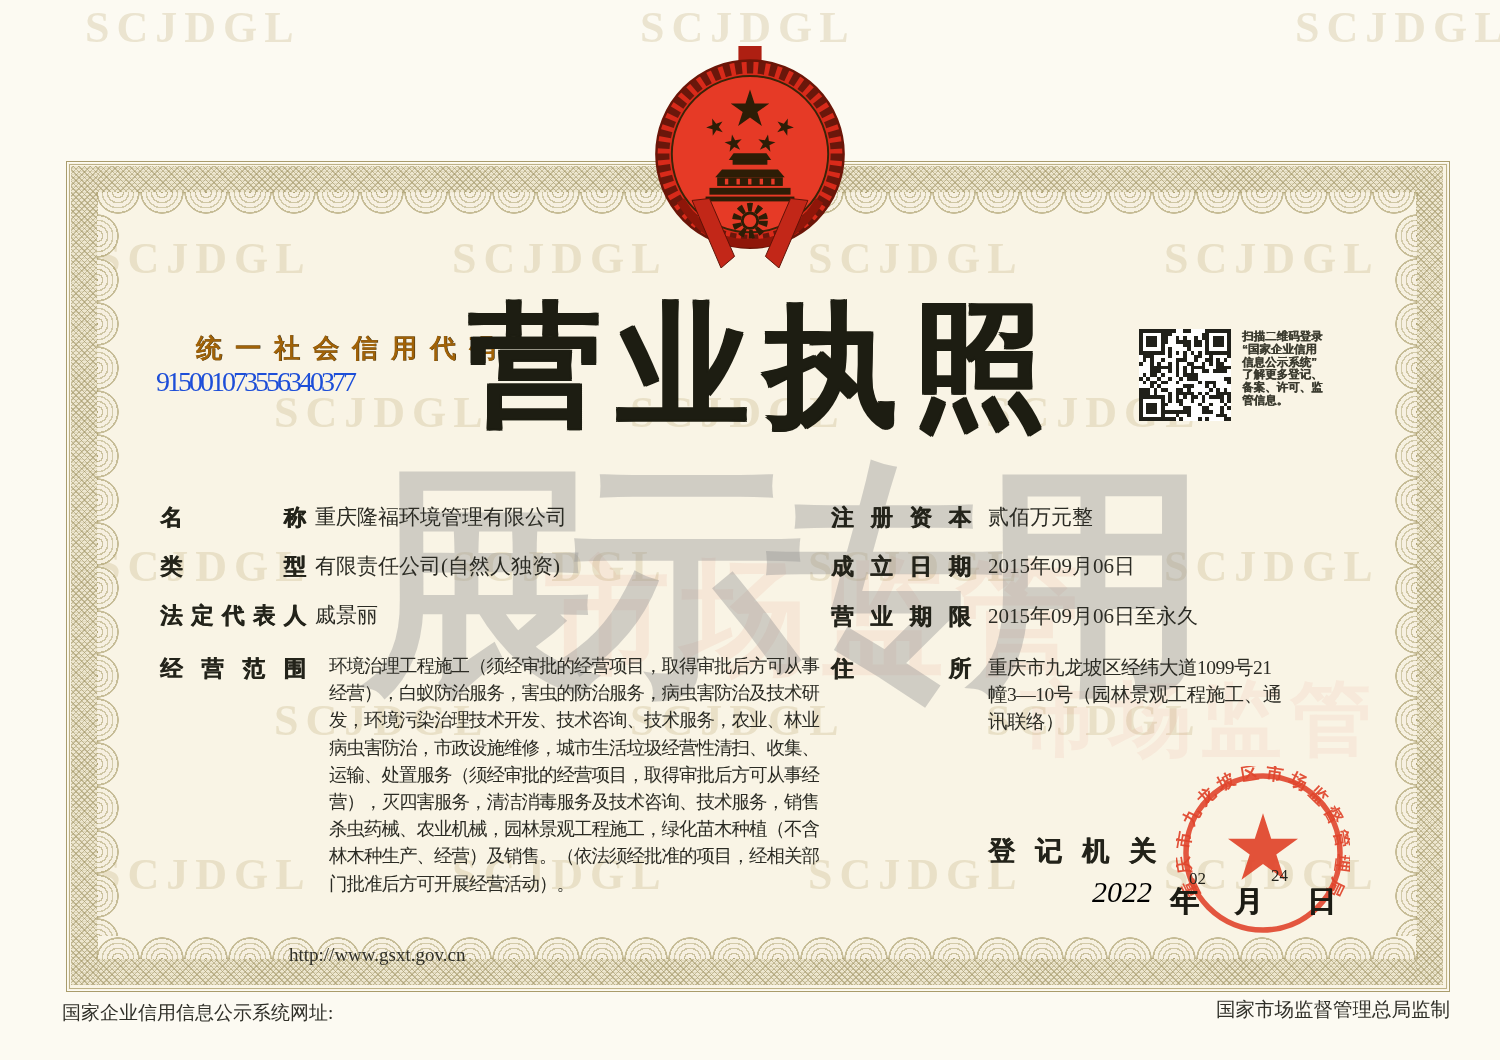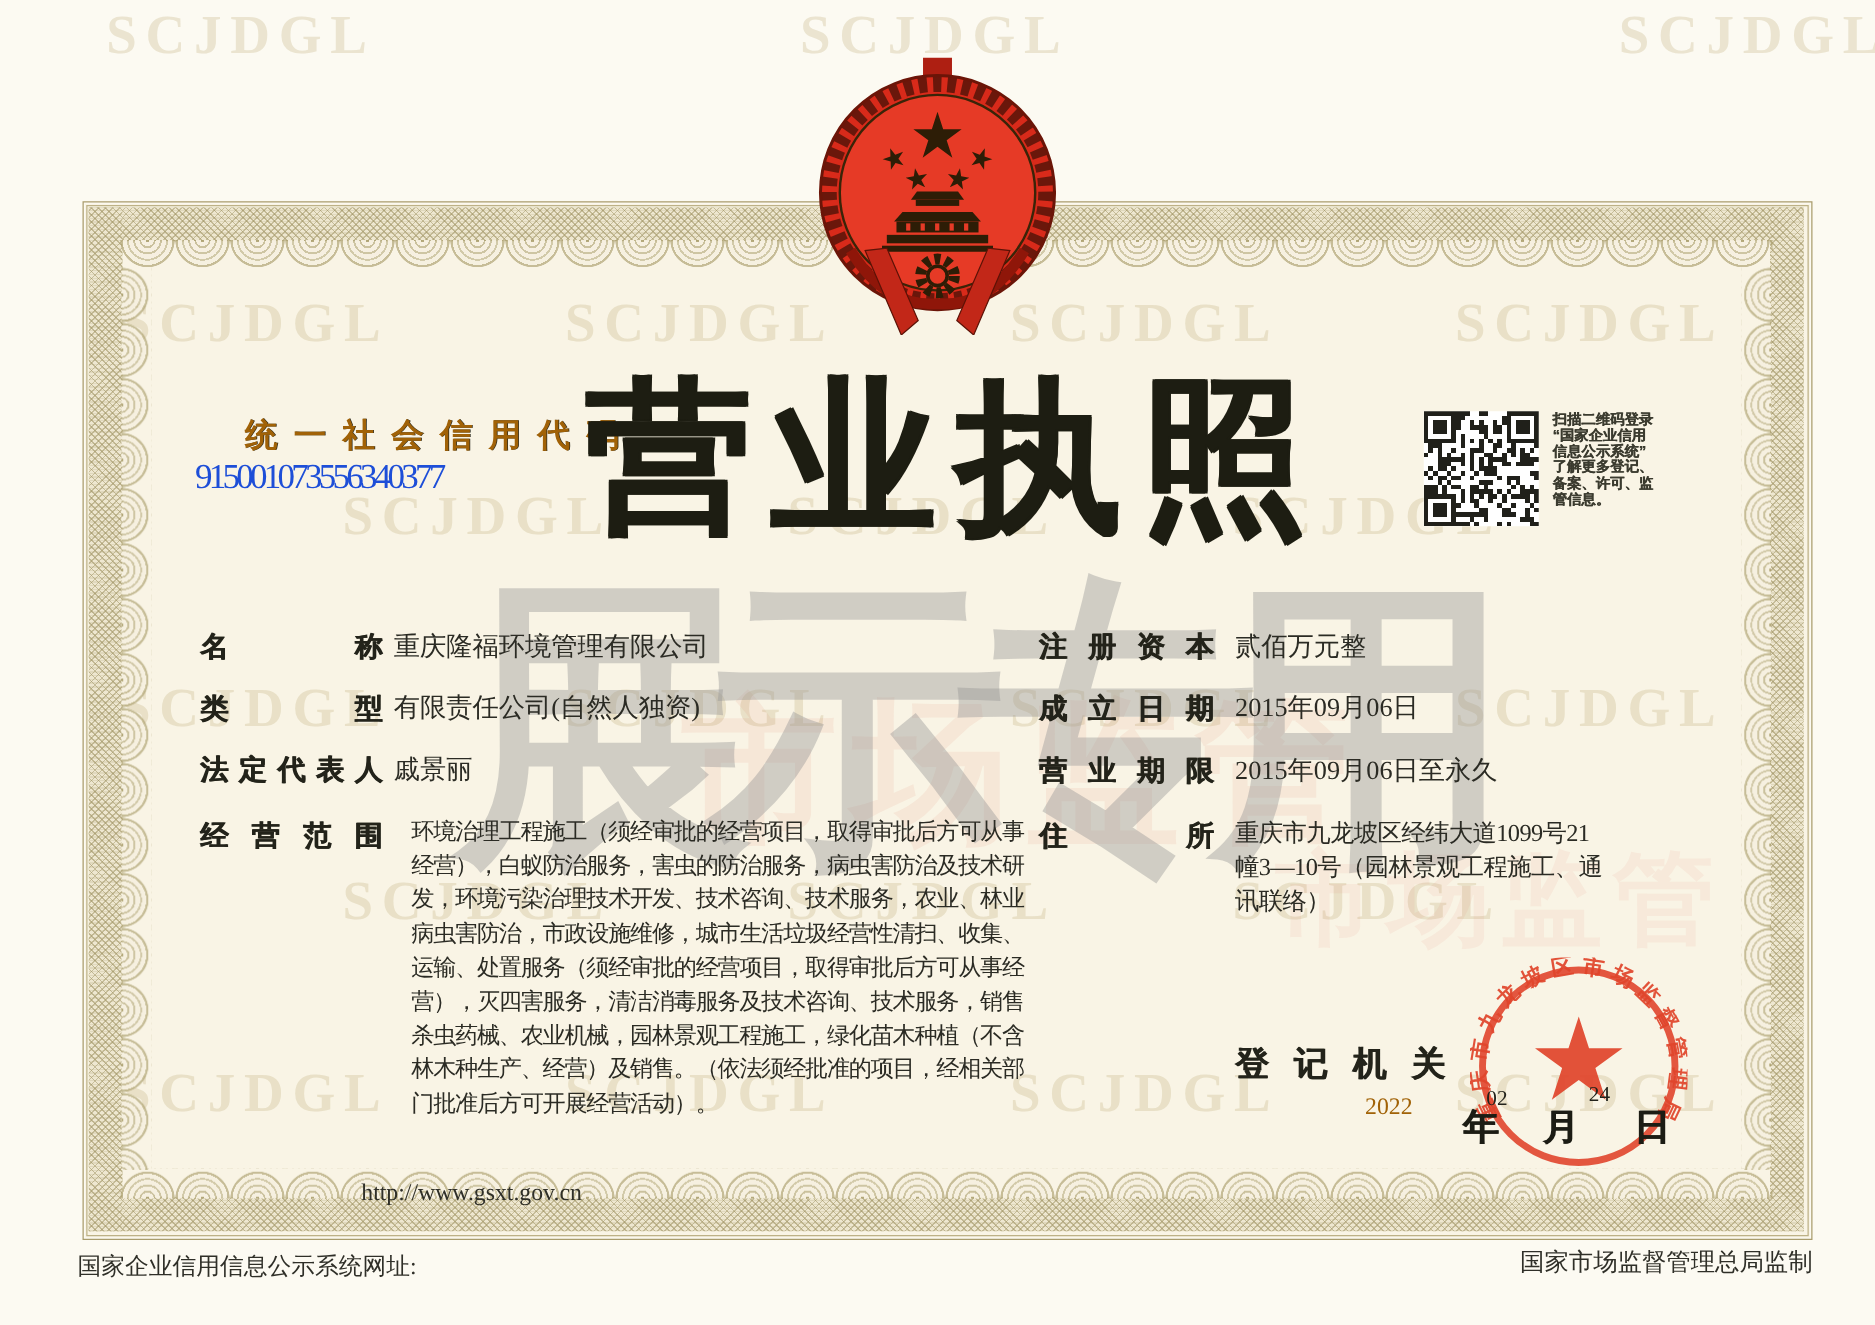--- a/index.html
+++ b/index.html
@@ -84,21 +84,21 @@
     text-shadow:.4px 0 0 #3b3b2f;}
   .fld-label{font-family:"Liberation Sans","DejaVu Sans",sans-serif;font-weight:bold;
     font-size:22.5px;color:#23231a;display:flex;justify-content:space-between;
     text-shadow:.7px 0 0 #23231a;}
   .fld-value{font-size:21px;color:#2b2b24;white-space:nowrap;}
   .fld-value-multi{font-size:18.5px;line-height:27.2px;letter-spacing:-1px;
     color:#2b2b24;white-space:pre-line;}
   .addr-value{font-size:19.5px;line-height:27.2px;letter-spacing:-.5px;
     color:#2b2b24;white-space:pre-line;}
   .reg-label{left:988px;top:833px;width:168px;font-size:27px;letter-spacing:0;}
-  .date-num{font-size:19px;color:#a16207;white-space:nowrap;z-index:6;}
+  .date-num{font-size:30px;color:#000000;white-space:nowrap;z-index:6;font-style:italic;}
   .date-num-sm{font-size:17px;color:#23231c;white-space:nowrap;z-index:6;}
   .date-unit{font-family:"Liberation Sans","DejaVu Sans",sans-serif;font-weight:bold;
     font-size:29px;color:#1c1c14;text-shadow:.8px 0 0 #1c1c14;white-space:nowrap;z-index:6;}
   .stamp{z-index:5;}
   .footer-url{left:289px;top:944px;font-size:19px;color:#2f2f28;z-index:4;}
   .footer-label{left:62px;top:1000px;font-size:19px;color:#2f2f28;z-index:4;}
   .footer-right{left:1216px;top:996px;font-size:19.5px;color:#2f2f28;z-index:4;}
 </style>
 </head>
 <body>

